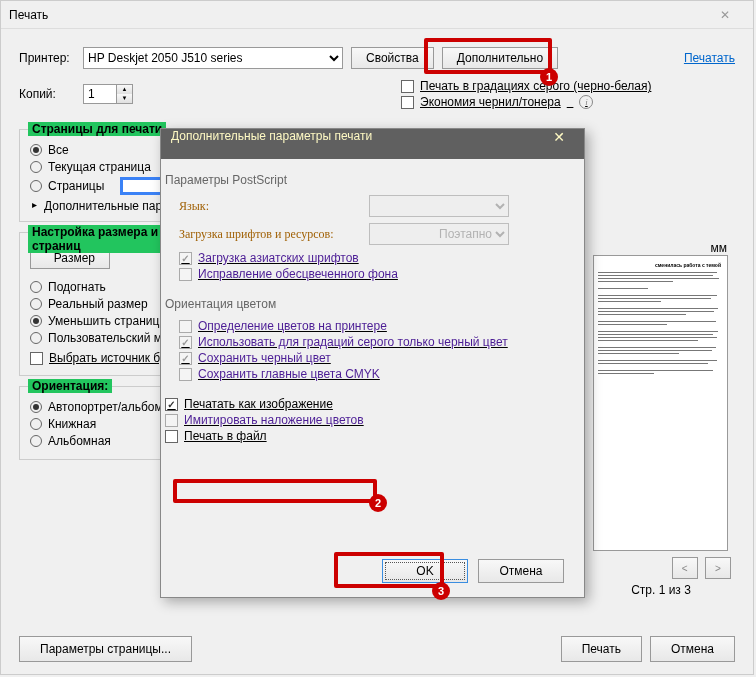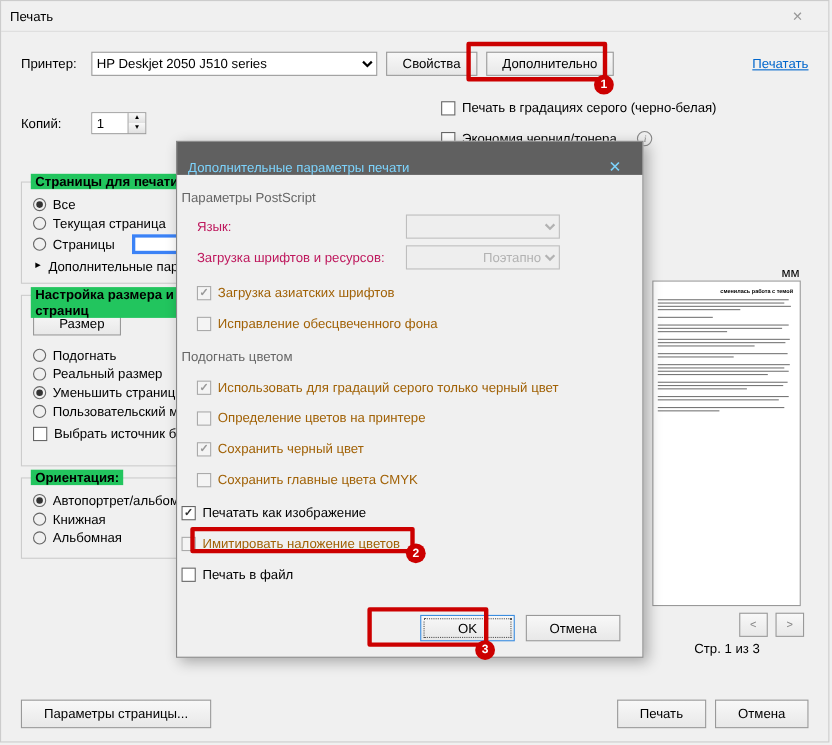--- a/index.html
+++ b/index.html
@@ -15,21 +15,21 @@
 .label { min-width: 56px; }
 select.wide { width: 260px; height: 22px; border: 1px solid #999; background: #fff; }
 .btn { background: linear-gradient(#f8f8f8,#e8e8e8); border: 1px solid #999; padding: 3px 14px; min-width: 70px; cursor: pointer; }
 .btn-big { min-width: 80px; text-align: right; }
 .link { color: #0066cc; text-decoration: underline; cursor: pointer; margin-left: auto; }
 .spinner { width: 50px; height: 20px; display: inline-flex; border: 1px solid #999; background: #fff; }
 .spinner input { border: none; width: 32px; padding: 0 4px; }
 .spinner .arrows { width: 16px; border-left: 1px solid #999; display: flex; flex-direction: column; }
 .spinner .arrows div { flex: 1; font-size: 6px; text-align: center; line-height: 8px; background: linear-gradient(#f8f8f8,#e0e0e0); }
 
-.cbwrap { display: flex; align-items: center; gap: 6px; margin: 14px 0; }
+.cbwrap { display: flex; align-items: center; gap: 6px; margin: 2px 0; text-decoration: underline; }
 .cb { width: 13px; height: 13px; border: 1px solid #666; background: #fff; display: inline-flex; align-items: center; justify-content: center; font-size: 10px; }
 .cb.checked::after { content: "✓"; color: #333; font-weight: bold; }
 .cb.disabled { border-color: #aaa; background: #f4f4f4; }
 .cb.disabled.checked::after { color: #999; }
 
 .radio { width: 12px; height: 12px; border: 1px solid #666; border-radius: 50%; display: inline-flex; align-items: center; justify-content: center; }
 .radio.selected::after { content: ""; width: 6px; height: 6px; background: #333; border-radius: 50%; }
 
 .fieldset { border: 1px solid #ccc; position: relative; padding: 10px 10px 8px 10px; margin-top: 10px; }
 .fieldset-label { position: absolute; top: -8px; left: 8px; background: #22c55e; padding: 0 4px; font-weight: bold; }
@@ -49,34 +49,34 @@
 
 .footer { position: absolute; left: 0; right: 0; bottom: 0; padding: 12px 18px; display: flex; gap: 8px; align-items: flex-end; }
 .footer .spacer { flex: 1; }
 .footer .btn { padding: 5px 20px; }
 
 .hl-red { position: absolute; border: 4px solid #c00; border-radius: 2px; pointer-events: none; }
 .callout { position: absolute; width: 18px; height: 18px; background: #c00; color: #fff; border-radius: 50%; font-size: 11px; font-weight: bold; display: flex; align-items: center; justify-content: center; pointer-events: none; }
 
 
 .subdlg { position: absolute; left: 160px; top: 128px; width: 425px; height: 470px; background: #f0f0f0; border: 1px solid #888; box-shadow: 4px 4px 12px rgba(0,0,0,0.3); }
-.subdlg .dhdr { height: 30px; background: #606060; color: #7dd3fc; display: flex; align-items: flex-end; padding: 0 10px; }
+.subdlg .dhdr { height: 30px; background: #606060; color: #fef9c3; display: flex; align-items: flex-start; padding: 0 10px; }
 .subdlg .dhdr .x { margin-left: auto; width: 30px; text-align: center; cursor: pointer; font-size: 14px; }
 .subdlg .body { padding: 14px 4px; }
 .grp { margin-bottom: 16px; }
 .grp-title { color: #666; margin-bottom: 8px; }
 .grp-indent { padding-left: 14px; }
 .formrow { display: flex; align-items: center; gap: 10px; margin: 6px 0; }
 .formrow .flabel { width: 180px; color: #888; }
-.flabel.dis { color: #be185d; }
+.flabel.dis { color: #a16207; font-family: Liberation Serif, serif; }
 select.dsel { width: 140px; height: 22px; border: 1px solid #aaa; background: #eee; color: #999; text-align: right; }
 .dbtns { position: absolute; bottom: 14px; right: 20px; display: flex; gap: 10px; }
 .dbtns .btn { min-width: 86px; padding: 4px 0; }
 .dbtns .btn.default { border: 1px solid #3a8de0; outline: 1px dotted #555; outline-offset: -4px; }
-.disabled-text { color: #a16207; text-align: center; }
+.disabled-text { color: #4c1d95; text-align: center; }
 .info-icon { display:inline-flex; width:14px; height:14px; border:1px solid #888; border-radius:50%; align-items:center; justify-content:center; font-size:9px; color:#888; font-style: italic; font-family: serif; }
 </style>
 </head>
 <body>
 
 <div class="main-window">
   <div class="titlebar">
     <span class="title">Печать</span>
     <div class="close">✕</div>
   </div>
@@ -262,29 +262,29 @@
             <span class="cb disabled checked"></span>
             <span class="disabled-text">Загрузка азиатских шрифтов</span>
           </div>
         <div class="cbwrap">
             <span class="cb disabled"></span>
             <span class="disabled-text">Исправление обесцвеченного фона</span>
           </div>
       </div>
     </div>
     <div class="grp">
-      <div class="grp-title">Подогнать цветом</div>
+      <div class="grp-title">Ориентация цветом</div>
       <div class="grp-indent">
+        <div class="cbwrap">
+            <span class="cb disabled"></span>
+            <span class="disabled-text">Определение цветов на принтере</span>
+          </div>
         <div class="cbwrap">
             <span class="cb disabled checked"></span>
             <span class="disabled-text">Использовать для градаций серого только черный цвет</span>
-          </div>
-        <div class="cbwrap">
-            <span class="cb disabled"></span>
-            <span class="disabled-text">Определение цветов на принтере</span>
           </div>
         <div class="cbwrap">
             <span class="cb disabled checked"></span>
             <span class="disabled-text">Сохранить черный цвет</span>
           </div>
         <div class="cbwrap">
             <span class="cb disabled"></span>
             <span class="disabled-text">Сохранить главные цвета CMYK</span>
           </div>
       </div>

